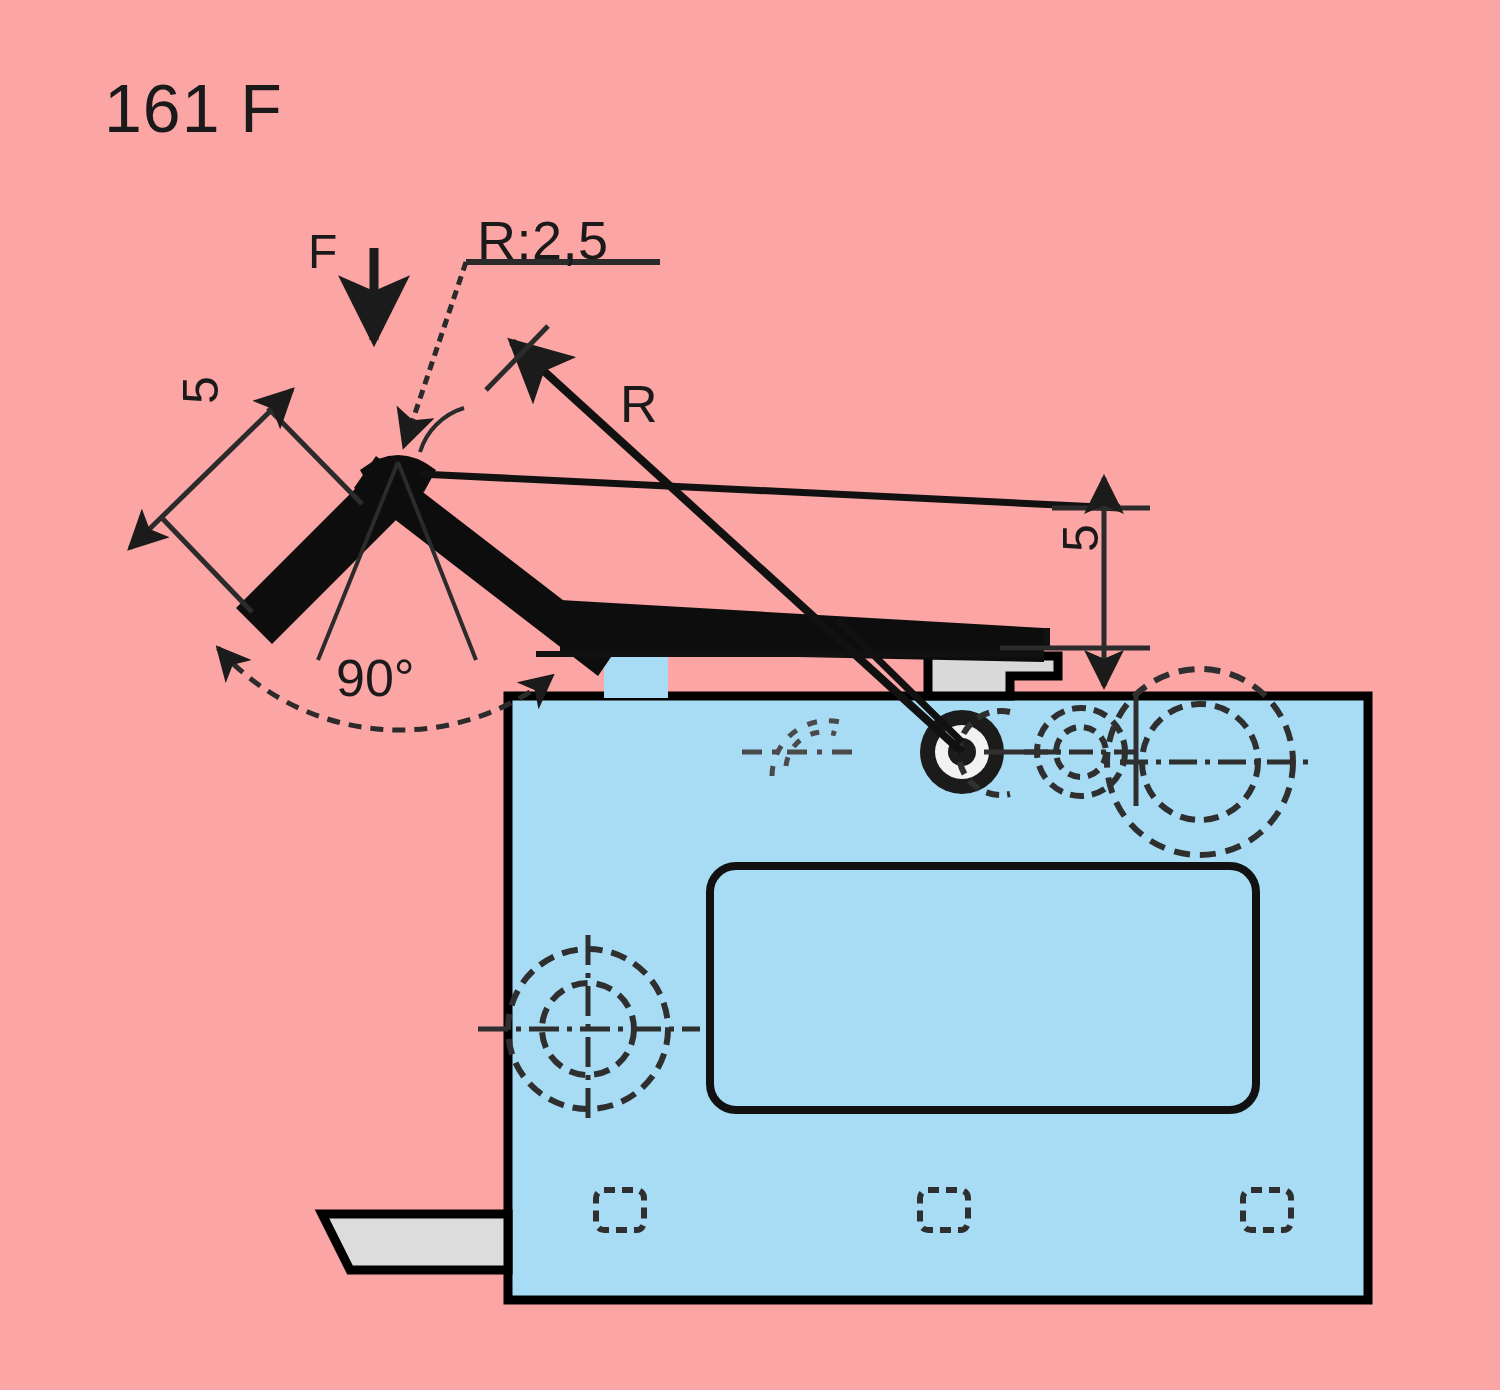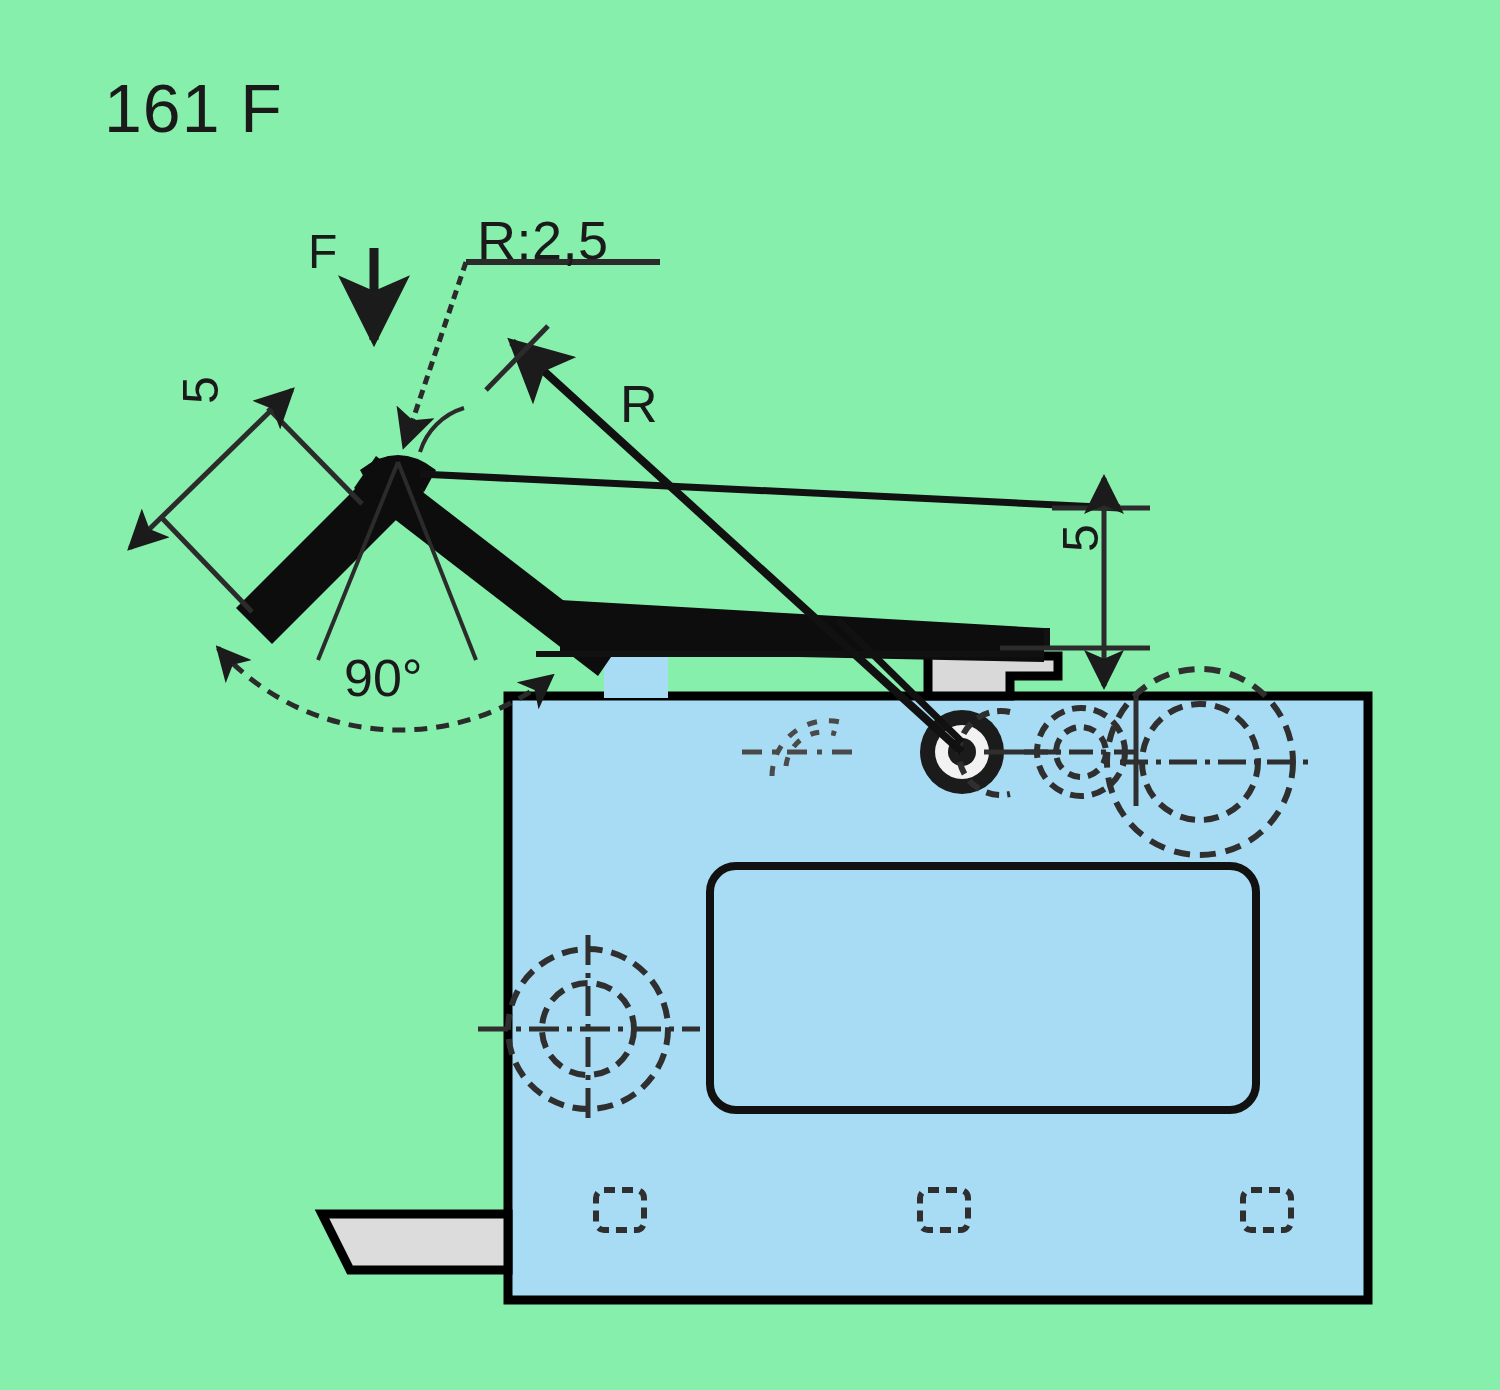--- a/index.html
+++ b/index.html
@@ -7,21 +7,21 @@
     padding: 0;
     background: #ffffff;
   }
   body {
     font-family: "Liberation Sans", sans-serif;
   }
   #stage {
     position: relative;
     width: 1500px;
     height: 1390px;
-    background: #86efac;
+    background: #fca5a5;
     overflow: hidden;
   }
   #drawing {
     position: absolute;
     left: 0;
     top: 0;
     width: 1500px;
     height: 1390px;
     display: block;
   }
@@ -49,21 +49,21 @@
     font-size: 54px;
     letter-spacing: 0.5px;
     margin-top: 21px;
   }
   #radius-label {
     left: 620px;
     top: 378px;
     font-size: 52px;
   }
   #angle-label {
-    left: 344px;
+    left: 336px;
     top: 652px;
     font-size: 52px;
   }
   #dim-left-label {
     left: 176px;
     top: 404px;
     font-size: 50px;
     transform: rotate(-90deg);
     transform-origin: left top;
   }

